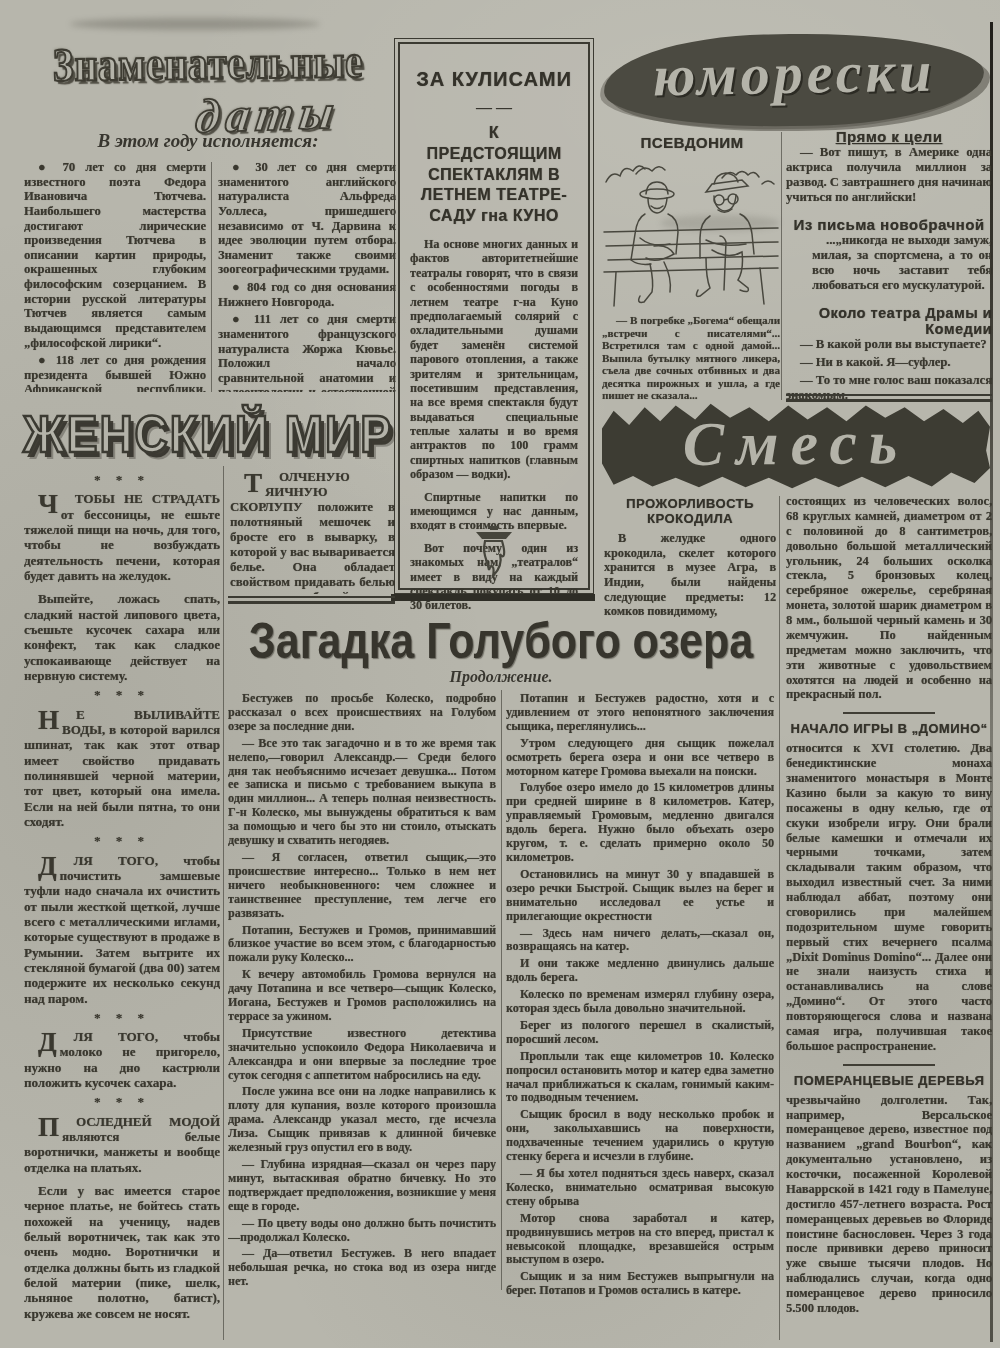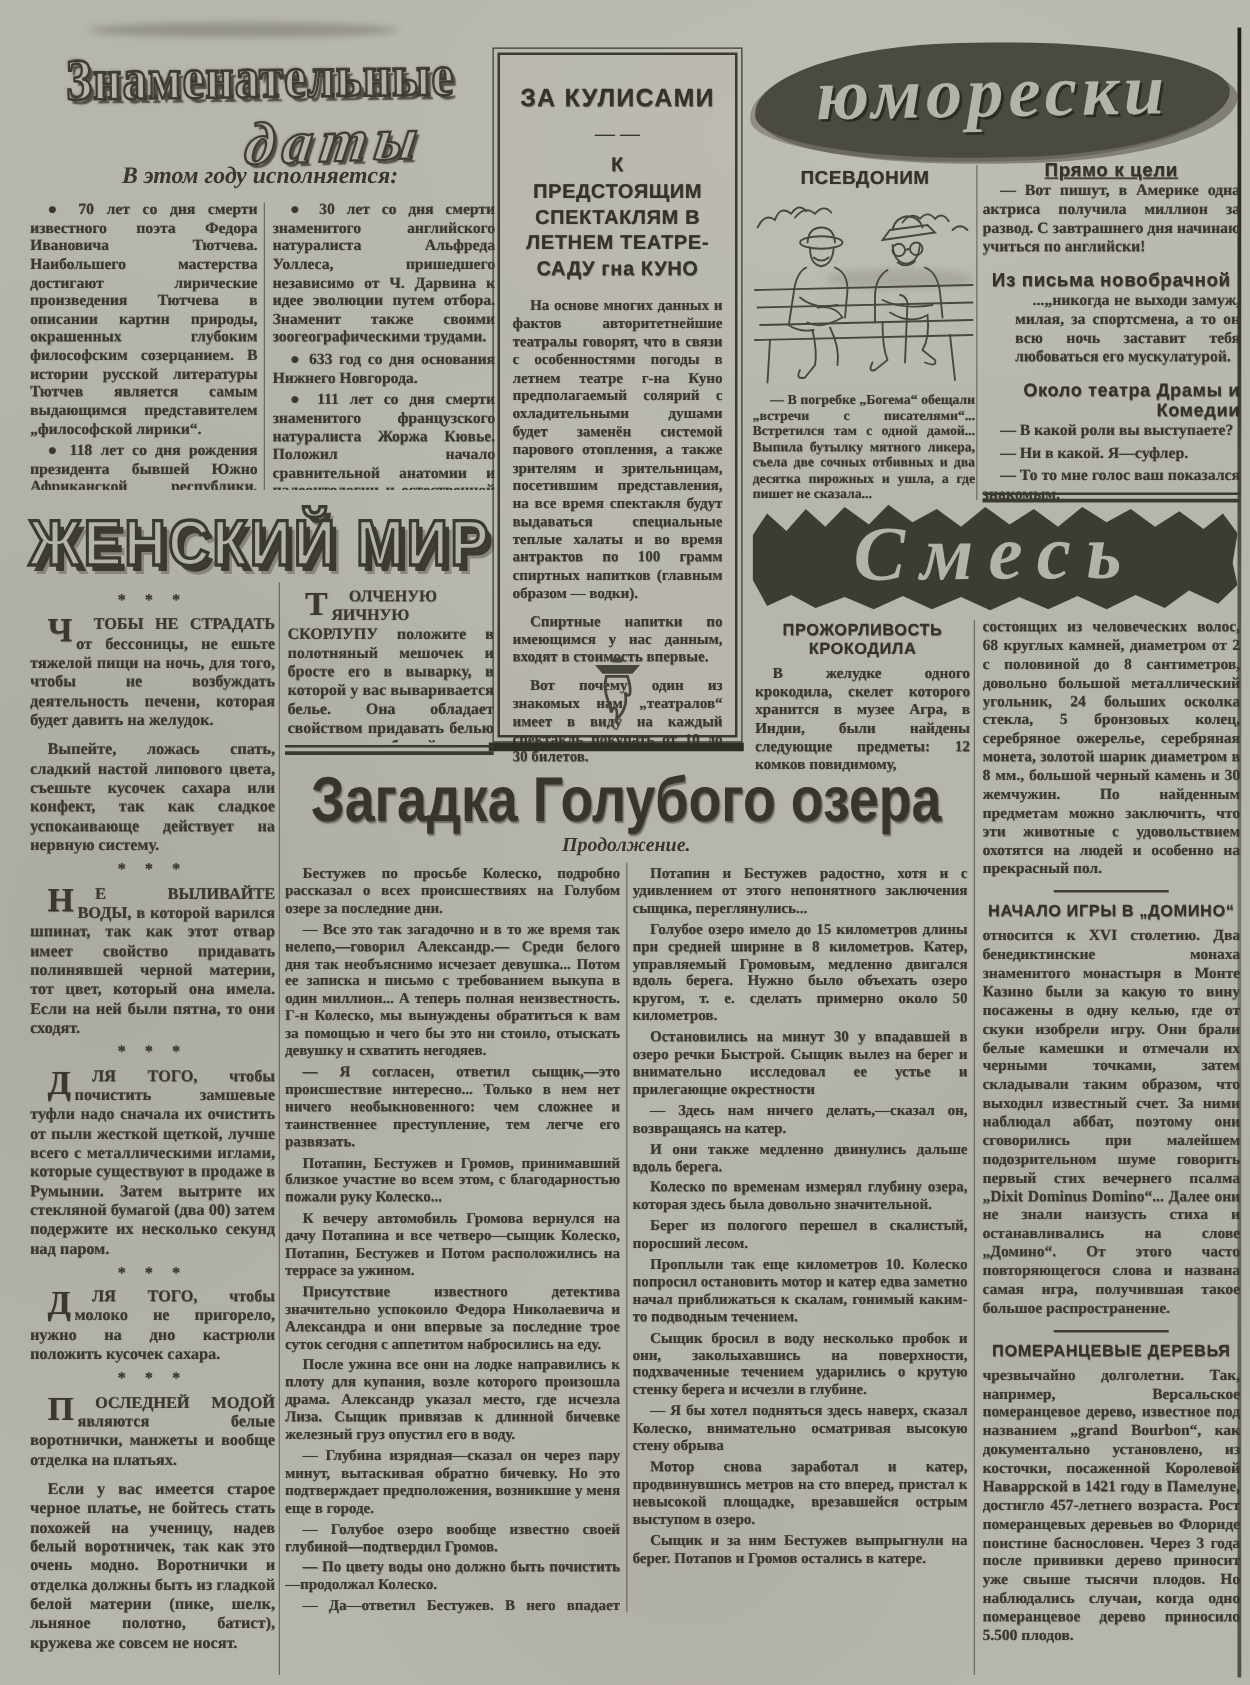--- a/index.html
+++ b/index.html
@@ -100,21 +100,21 @@
     <div class="abs zn1 fancy-outline" style="left:0;top:4px;width:376px;">Знаменательные</div>
     <div class="abs zn2 fancy-outline" style="left:120px;top:52px;width:256px;">даты</div>
     <div class="abs italic-sub" style="left:0;top:96px;width:376px;font-size:19px;">В этом году исполняется:</div>
     <div class="abs txt" style="left:4px;top:126px;width:182px;height:232px;font-size:12.5px;line-height:1.17;">
       <p>● 70 лет со дня смерти известного поэта Федора Ивановича Тютчева. Наибольшего мастерства достигают лирические произведения Тютчева в описании картин природы, окрашенных глубоким философским созерцанием. В истории русской литературы Тютчев является самым выдающимся представителем „философской лирики“.</p>
       <p>● 118 лет со дня рождения президента бывшей Южно Африканской республики, главнокомандующего в войне буров против англичан за свою независимость Степана Иогана—Павла Крюгера.</p>
     </div>
     <div class="abs vrule" style="left:191px;top:128px;height:230px;"></div>
     <div class="abs txt" style="left:198px;top:126px;width:178px;height:232px;font-size:12.5px;line-height:1.17;">
       <p>● 30 лет со дня смерти знаменитого английского натуралиста Альфреда Уоллеса, пришедшего независимо от Ч. Дарвина к идее эволюции путем отбора. Знаменит также своими зоогеографическими трудами.</p>
-      <p>● 633 год со дня основания Нижнего Новгорода.</p>
+      <p>● 804 год со дня основания Нижнего Новгорода.</p>
       <p>● 111 лет со дня смерти знаменитого французского натуралиста Жоржа Кювье. Положил начало сравнительной анатомии и палеонтологии и естественной системе животного царства.</p>
     </div>
   </div>
 
   <div class="abs box-backstage" style="left:398px;top:42px;width:188px;height:544px;">
     <div class="sec-title" style="margin-top:24px;font-size:20px;letter-spacing:1px;">ЗА КУЛИСАМИ</div>
     <div style="text-align:center;font-weight:bold;margin:8px 0 6px 0;">— —</div>
     <div class="sec-title" style="font-size:16px;line-height:1.3;padding:0 19px;">К ПРЕДСТОЯЩИМ СПЕКТАКЛЯМ В ЛЕТНЕМ ТЕАТРЕ-САДУ гна КУНО</div>
     <div class="txt" style="margin:10px 10px 0 10px;font-size:12px;line-height:1.2;height:380px;">
       <p style="margin-bottom:8px;">На основе многих данных и фактов авторитетнейшие театралы говорят, что в связи с особенностями погоды в летнем театре г-на Куно предполагаемый солярий с охладительными душами будет заменён системой парового отопления, а также зрителям и зрительницам, посетившим представления, на все время спектакля будут выдаваться специальные теплые халаты и во время антрактов по 100 грамм спиртных напитков (главным образом — водки).</p>
@@ -250,34 +250,34 @@
   </div>
 
   <div class="abs mystery-head" style="left:228px;top:612px;width:546px;">Загадка Голубого озера</div>
   <div class="abs italic-sub" style="left:228px;top:668px;width:546px;font-size:16px;">Продолжение.</div>
 
   <div class="abs txt" style="left:228px;top:692px;width:268px;height:600px;font-size:12px;line-height:1.16;">
     <p>Бестужев по просьбе Колеско, подробно рассказал о всех происшествиях на Голубом озере за последние дни.</p>
     <p>— Все это так загадочно и в то же время так нелепо,—говорил Александр.— Среди белого дня так необъяснимо исчезает девушка... Потом ее записка и письмо с требованием выкупа в один миллион... А теперь полная неизвестность. Г-н Колеско, мы вынуждены обратиться к вам за помощью и чего бы это ни стоило, отыскать девушку и схватить негодяев.</p>
     <p>— Я согласен, ответил сыщик,—это происшествие интересно... Только в нем нет ничего необыкновенного: чем сложнее и таинственнее преступление, тем легче его развязать.</p>
     <p>Потапин, Бестужев и Громов, принимавший близкое участие во всем этом, с благодарностью пожали руку Колеско...</p>
-    <p>К вечеру автомобиль Громова вернулся на дачу Потапина и все четверо—сыщик Колеско, Потапин, Бестужев и Потом расположились на террасе за ужином.</p>
+    <p>К вечеру автомобиль Громова вернулся на дачу Потапина и все четверо—сыщик Колеско, Иогана, Бестужев и Громов расположились на террасе за ужином.</p>
     <p>Присутствие известного детектива значительно успокоило Федора Николаевича и Александра и они впервые за последние трое суток сегодня с аппетитом набросились на еду.</p>
     <p>После ужина все они на лодке направились к плоту для купания, возле которого произошла драма. Александр указал место, где исчезла Лиза. Сыщик привязав к длинной бичевке железный груз опустил его в воду.</p>
     <p>— Глубина изрядная—сказал он через пару минут, вытаскивая обратно бичевку. Но это подтверждает предположения, возникшие у меня еще в городе.</p>
-    <p>— Голубое озеро вообще известно своей глубиной—подтвердил Громов.</p>
     <p>— По цвету воды оно должно быть почистить—продолжал Колеско.</p>
     <p>— Да—ответил Бестужев. В него впадает небольшая речка, но стока вод из озера нигде нет.</p>
 
   </div>
 
   <div class="abs vrule" style="left:501px;top:690px;height:600px;"></div>
 
   <div class="abs txt" style="left:506px;top:692px;width:268px;height:620px;font-size:12px;line-height:1.16;">
     <p>Потапин и Бестужев радостно, хотя и с удивлением от этого непонятного заключения сыщика, переглянулись...</p>
+    <p>Утром следующего дня сыщик пожелал осмотреть берега озера и они все четверо в моторном катере Громова выехали на поиски.</p>
     <p>Голубое озеро имело до 15 километров длины при средней ширине в 8 километров. Катер, управляемый Громовым, медленно двигался вдоль берега. Нужно было объехать озеро кругом, т. е. сделать примерно около 50 километров.</p>
     <p>Остановились на минут 30 у впадавшей в озеро речки Быстрой. Сыщик вылез на берег и внимательно исследовал ее устье и прилегающие окрестности</p>
     <p>— Здесь нам ничего делать,—сказал он, возвращаясь на катер.</p>
     <p>И они также медленно двинулись дальше вдоль берега.</p>
     <p>Колеско по временам измерял глубину озера, которая здесь была довольно значительной.</p>
     <p>Берег из пологого перешел в скалистый, поросший лесом.</p>
     <p>Проплыли так еще километров 10. Колеско попросил остановить мотор и катер едва заметно начал приближаться к скалам, гонимый каким-то подводным течением.</p>
     <p>Сыщик бросил в воду несколько пробок и они, заколыхавшись на поверхности, подхваченные течением ударились о крутую стенку берега и исчезли в глубине.</p>
     <p>— Я бы хотел подняться здесь наверх, сказал Колеско, внимательно осматривая высокую стену обрыва</p>
     <p>Мотор снова заработал и катер, продвинувшись метров на сто вперед, пристал к невысокой площадке, врезавшейся острым выступом в озеро.</p>

